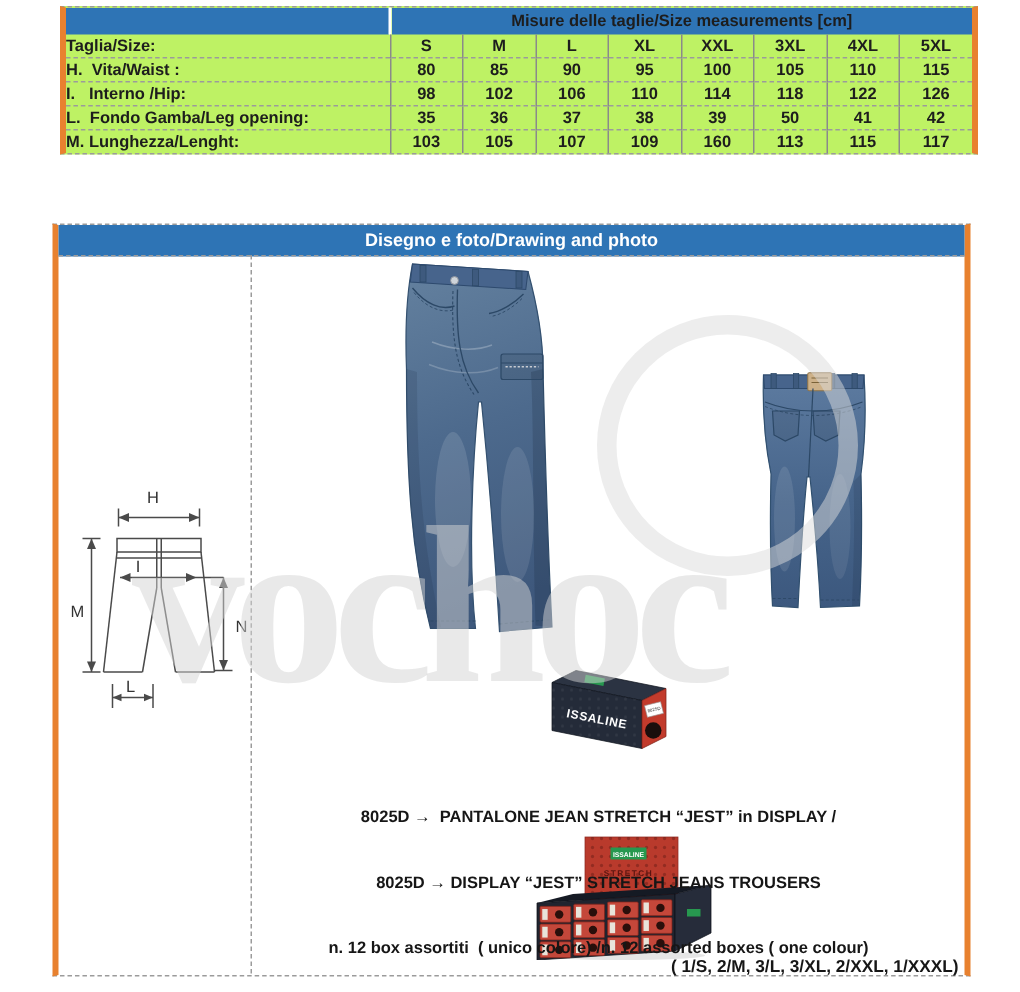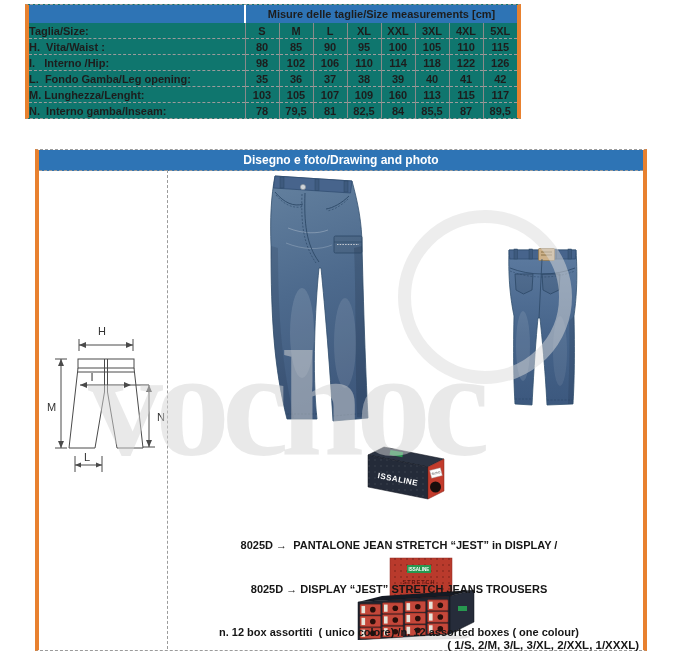--- a/index.html
+++ b/index.html
@@ -1,21 +1,21 @@
 <!DOCTYPE html>
 <html><head>
 <meta charset="utf-8">
 <style>
   html,body{margin:0;padding:0;}
   body{width:680px;height:661px;position:relative;background:#fff;overflow:hidden;
        font-family:"Liberation Sans",sans-serif;}
   
-  .size-table-wrap{position:absolute;left:25px;top:4px;width:496px;box-sizing:border-box;
+  .size-table-wrap{position:absolute;left:40px;top:4px;width:612px;box-sizing:border-box;
     border-left:4px solid #e8812f;border-right:4px solid #e8812f;
-    border-top:1px dashed #9b9b9b;border-bottom:1px dashed #9b9b9b;background:#0f766e;}
+    border-top:1px dashed #9b9b9b;border-bottom:1px dashed #9b9b9b;background:#bef264;}
   table.sizes{width:100%;border-collapse:collapse;table-layout:fixed;}
   col.c-label{width:216px;}
   table.sizes th,table.sizes td{padding:0;font-size:11px;font-weight:bold;color:#1d1d1d;
     line-height:14px;height:15px;overflow:hidden;}
   table.sizes thead th{background:#2e74b5;height:18px;}
   th.h-title{color:#fff;font-size:11.5px;text-align:center;border-left:2px solid #fff;}
   tbody tr{border-bottom:1px dashed #9b9b9b;}
   tbody tr:last-child{border-bottom:none;}
   td.row-label{text-align:left;padding-left:5px;border-right:1px solid #8a8a8a;white-space:pre;}
   td.val{text-align:center;border-right:1px solid #8a8a8a;}
@@ -93,45 +93,34 @@
           <td class="val">122</td>
           <td class="val">126</td>
         </tr>
         <tr>
           <td class="row-label">L.  Fondo Gamba/Leg opening:</td>
           <td class="val">35</td>
           <td class="val">36</td>
           <td class="val">37</td>
           <td class="val">38</td>
           <td class="val">39</td>
-          <td class="val">40</td>
+          <td class="val">50</td>
           <td class="val">41</td>
           <td class="val">42</td>
         </tr>
         <tr>
           <td class="row-label">M. Lunghezza/Lenght:</td>
           <td class="val">103</td>
           <td class="val">105</td>
           <td class="val">107</td>
           <td class="val">109</td>
           <td class="val">160</td>
           <td class="val">113</td>
           <td class="val">115</td>
           <td class="val">117</td>
-        </tr>
-        <tr>
-          <td class="row-label">N.  Interno gamba/Inseam:</td>
-          <td class="val">78</td>
-          <td class="val">79,5</td>
-          <td class="val">81</td>
-          <td class="val">82,5</td>
-          <td class="val">84</td>
-          <td class="val">85,5</td>
-          <td class="val">87</td>
-          <td class="val">89,5</td>
         </tr>
       </tbody>
   </table>
 </div>
 
 <div class="photo-wrap">
   <div class="photo-header">Disegno e foto/Drawing and photo</div>
   <div class="v-divider"></div>
 
   <svg class="abs diagram" viewBox="0 0 175 172">

